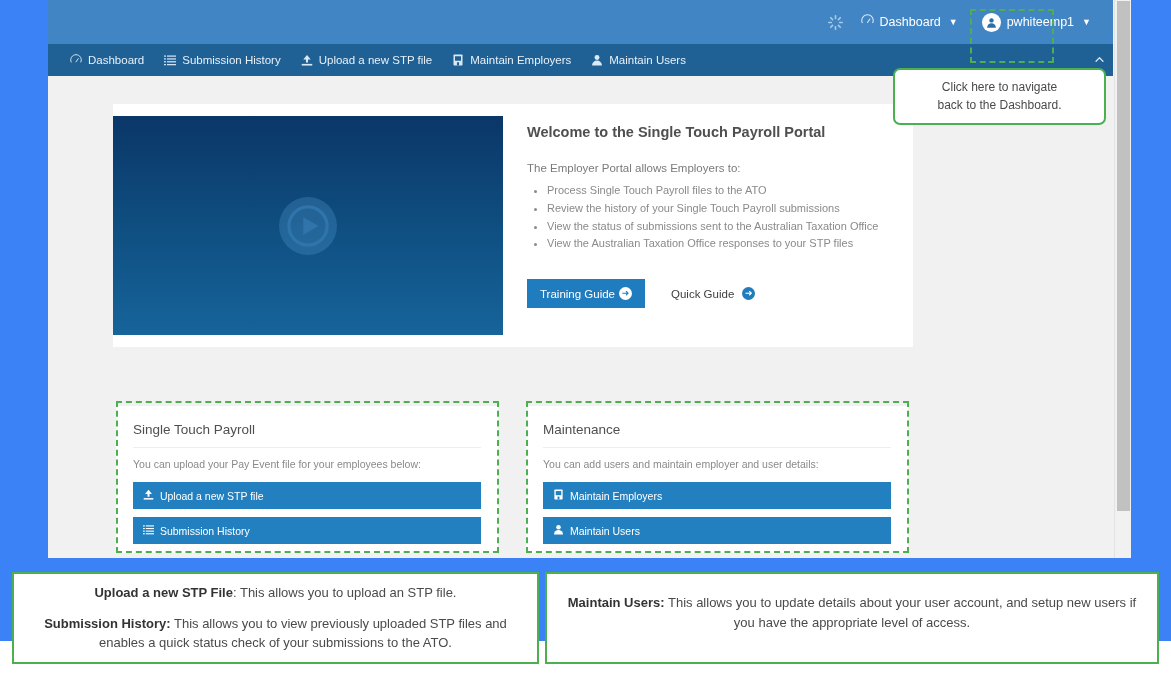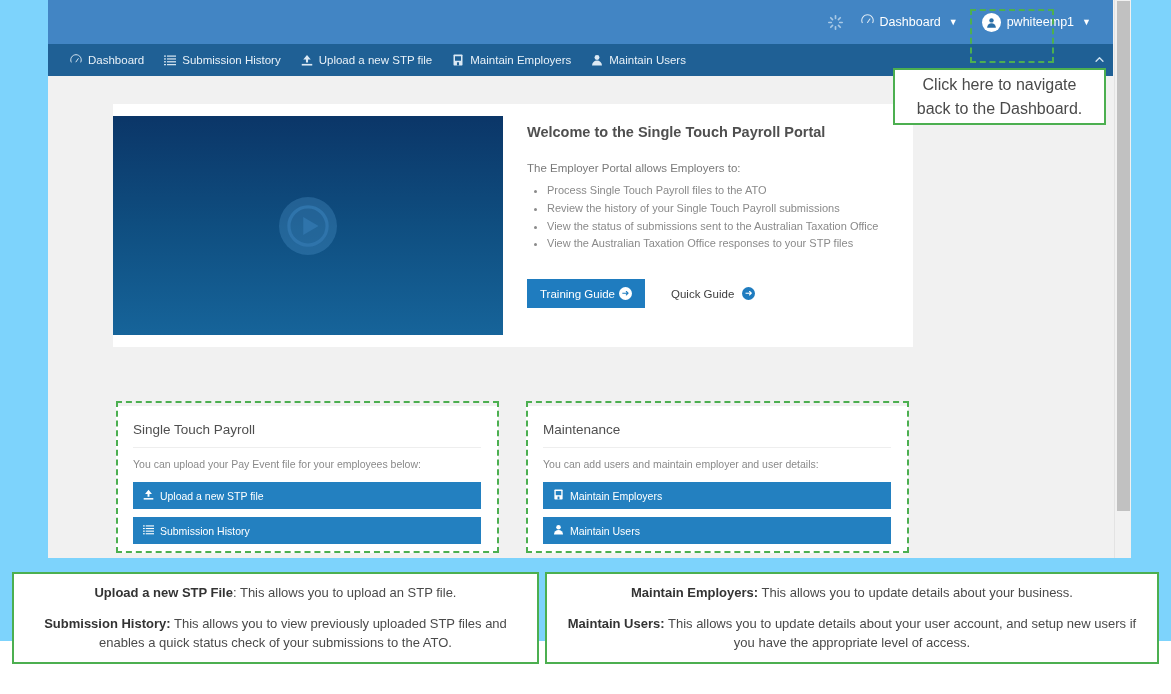--- a/index.html
+++ b/index.html
@@ -4,21 +4,21 @@
 <style>
   * { box-sizing: border-box; }
   html, body {
     margin: 0; padding: 0;
     width: 1171px; height: 694px;
     background: #ffffff;
     font-family: "Liberation Sans", sans-serif;
     overflow: hidden;
   }
 
-  #root { position: relative; width: 1171px; height: 641px; background: #7dd3fc; }
+  #root { position: relative; width: 1171px; height: 641px; background: #3b82f6; }
 
   
   .viewport {
     position: absolute;
     left: 48px; top: 0; width: 1083px; height: 558px;
     background: #f1f1f1;
     overflow: hidden;
   }
 
   
@@ -172,21 +172,21 @@
     position: absolute; background: #ffffff;
     border: 2px solid #4caf50;
     color: #4a4a4a;
     display: flex; flex-direction: column; justify-content: center;
   }
   .callout p { margin: 0; text-align: center; }
   .callout b { font-weight: bold; color: #333333; }
 
   .callout-dash {
     left: 893px; top: 68px; width: 213px; height: 57px;
-    font-size: 16px; line-height: 1.45; padding: 12px 10px;
+    font-size: 12px; line-height: 1.45; padding: 12px 10px; border-radius: 7px;
   }
   .callout-left {
     left: 12px; top: 572px; width: 527px; height: 92px;
     font-size: 13px; line-height: 1.5; padding: 4px 14px;
   }
   .callout-left p:first-child { margin-bottom: 11px; }
   .callout-right {
     left: 545px; top: 572px; width: 614px; height: 92px;
     font-size: 13px; line-height: 1.5; padding: 4px 14px;
   }
@@ -419,20 +419,17 @@
     <p>
       <b>Upload a new STP File</b><span>: This allows you to upload an STP file.</span>
     </p>
     <p>
       <b>Submission History:</b><span> This allows you to view previously uploaded STP files and enables a quick status check of your submissions to the ATO.</span>
     </p>
   </div>
 
   <div class="callout callout-right">
     <p>
-      <b>Maintain Employers:</b><span> This allows you to update details about your business.</span>
-    </p>
-    <p>
       <b>Maintain Users:</b><span> This allows you to update details about your user account, and setup new users if you have the appropriate level of access.</span>
     </p>
   </div>
 
 </div>
 
 </body></html>

